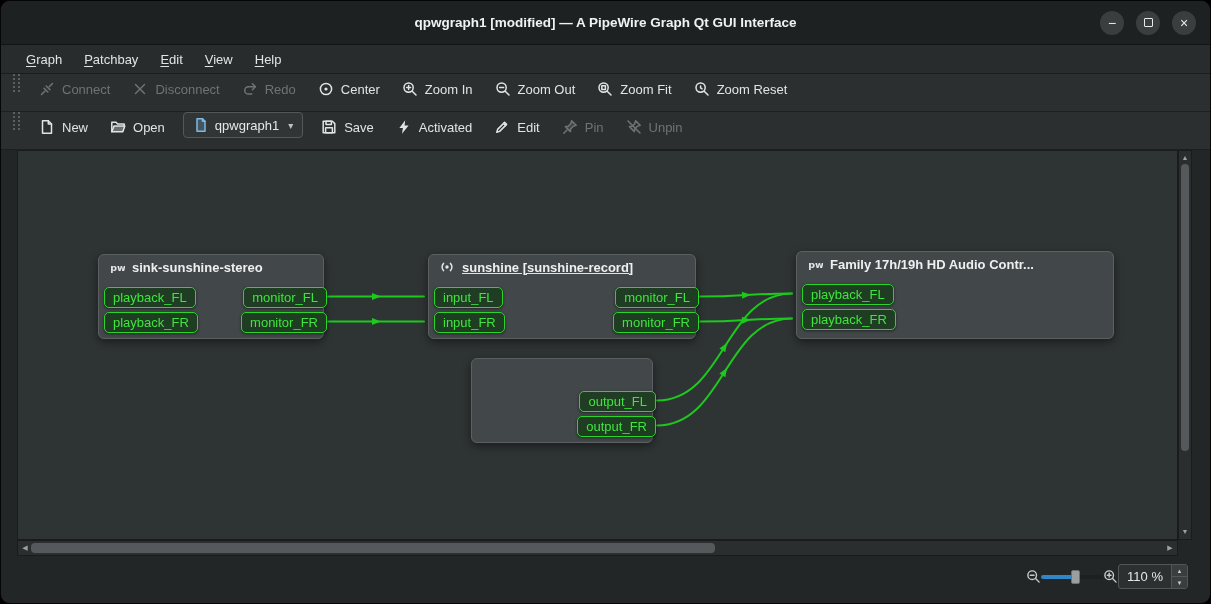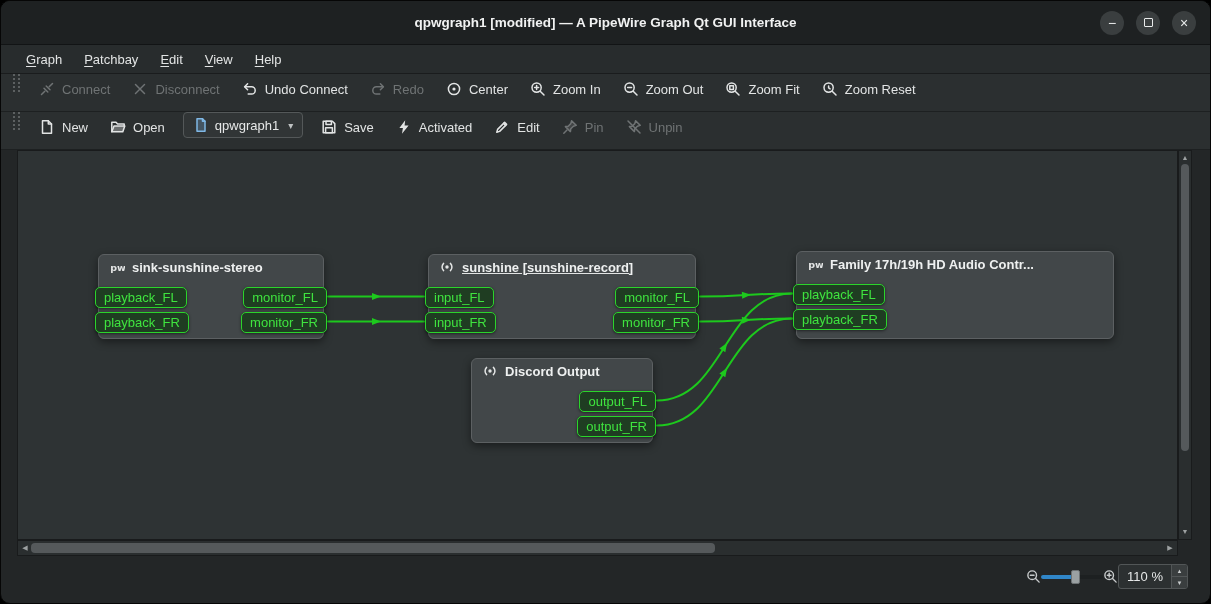--- a/index.html
+++ b/index.html
@@ -37,21 +37,21 @@
   .combo-arrow{font-size:10px;color:#bfc2c3;margin-left:3px;}
 
   
   .canvas-wrap{position:absolute;left:16px;right:18px;top:149px;bottom:47px;}
   .canvas{position:absolute;left:0;top:0;right:14px;bottom:16px;background:#2e3334;border:1px solid #191b1c;overflow:hidden;}
   #edge-layer{position:absolute;left:0;top:0;width:100%;height:100%;}
 
   .node{position:absolute;background:rgba(68,72,74,0.96);border:1px solid #5c6062;border-radius:6px;box-shadow:0 3px 8px rgba(0,0,0,0.45);}
   .node-header{display:flex;align-items:center;gap:7px;padding:4px 10px 0;color:#eef0f0;font-size:13px;font-weight:bold;white-space:nowrap;overflow:hidden;}
   .node-header .icon{color:#e3e5e5;flex:0 0 auto;}
-  .port{position:absolute;height:21px;display:flex;align-items:center;padding:0 8px;border:1.5px solid var(--accent-green);border-radius:5px;background:#1f3d22;color:var(--port-green);font-size:13px;white-space:nowrap;box-shadow:0 1px 3px rgba(0,0,0,0.5);}
+  .port{position:absolute;height:21px;display:flex;align-items:center;padding:0 8px;border:1.5px solid var(--accent-green);border-radius:5px;background:#1f3d22;color:var(--port-green);font-size:13px;white-space:nowrap;box-shadow:0 1px 3px rgba(0,0,0,0.5);margin-left:9px;}
   .port.in{left:-4px;}
   .port.out{right:-4px;}
 
   .vscroll{position:absolute;top:0;right:0;bottom:16px;width:14px;background:#2a2e2f;border:1px solid #191b1c;}
   .hscroll{position:absolute;left:0;right:14px;bottom:0;height:16px;background:#2a2e2f;border:1px solid #191b1c;}
   .sb-arrow{position:absolute;color:#9da1a2;font-size:7px;line-height:12px;text-align:center;}
   .vscroll .sb-arrow{left:0;right:0;height:12px;}
   .vscroll .up{top:1px;}
   .vscroll .down{bottom:1px;}
   .hscroll .sb-arrow{top:0;bottom:0;width:12px;line-height:14px;}
@@ -117,31 +117,20 @@
       <div class="tb-item disabled">
         <span class="icon">
           <svg width="16" height="16" viewBox="0 0 16 16">
             <g stroke="currentColor" stroke-width="1.5" fill="none" stroke-linecap="round" stroke-linejoin="round">
               <path d="M3.5 3.5 L12.5 12.5"></path>
               <path d="M12.5 3.5 L3.5 12.5"></path>
             </g>
           </svg>
         </span>
         <span class="tb-label">Disconnect</span>
-      </div>
-      <div class="tb-item">
-        <span class="icon">
-          <svg width="16" height="16" viewBox="0 0 16 16">
-            <g stroke="currentColor" stroke-width="1.5" fill="none" stroke-linecap="round" stroke-linejoin="round">
-              <path d="M5.6 2.8 L2.6 5.8 L5.6 8.8"></path>
-              <path d="M2.9 5.8 H9.6 a3.6 3.6 0 0 1 0 7.2 H6.2"></path>
-            </g>
-          </svg>
-        </span>
-        <span class="tb-label">Undo Connect</span>
       </div>
       <div class="tb-item disabled">
         <span class="icon">
           <svg width="16" height="16" viewBox="0 0 16 16">
             <g stroke="currentColor" stroke-width="1.5" fill="none" stroke-linecap="round" stroke-linejoin="round">
               <path d="M10.4 2.8 L13.4 5.8 L10.4 8.8"></path>
               <path d="M13.1 5.8 H6.4 a3.6 3.6 0 0 0 0 7.2 H9.8"></path>
             </g>
           </svg>
         </span>
@@ -353,32 +342,20 @@
               <svg width="16" height="16" viewBox="0 0 16 16">
                 <text x="1.2" y="11.5" font-size="9.5" font-weight="bold" fill="currentColor" font-family="DejaVu Sans, sans-serif">pw</text>
               </svg>
             </span>
             <span>Family 17h/19h HD Audio Contr...</span>
           </div>
           <div class="port in" style="top: 32px;">playback_FL</div>
           <div class="port in" style="top: 57px;">playback_FR</div>
         </div>
         <div class="node" style="left: 453px; top: 207px; width: 182px; height: 85px;">
-          <div class="node-header">
-            <span class="icon">
-              <svg width="16" height="16" viewBox="0 0 16 16">
-                <g stroke="currentColor" stroke-width="1.5" fill="none" stroke-linecap="round" stroke-linejoin="round">
-                  <circle cx="8" cy="8" r="1.7" fill="currentColor" stroke="none"></circle>
-                  <path d="M4.6 4.4 a5 5 0 0 0 0 7.2"></path>
-                  <path d="M11.4 4.4 a5 5 0 0 1 0 7.2"></path>
-                </g>
-              </svg>
-            </span>
-            <span>Discord Output</span>
-          </div>
           <div class="port out" style="top: 32px;">output_FL</div>
           <div class="port out" style="top: 57px;">output_FR</div>
         </div>
       </div>
     <div class="vscroll">
       <span class="sb-arrow up">▲</span>
       <div class="vhandle"></div>
       <span class="sb-arrow down">▼</span>
     </div>
     <div class="hscroll">

